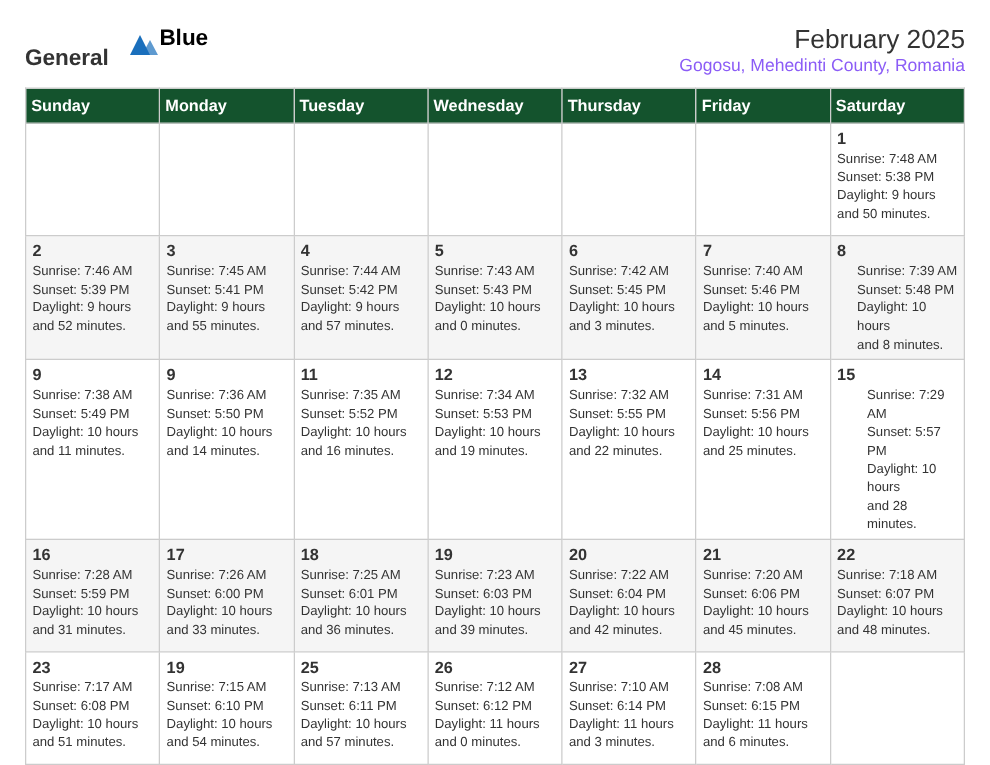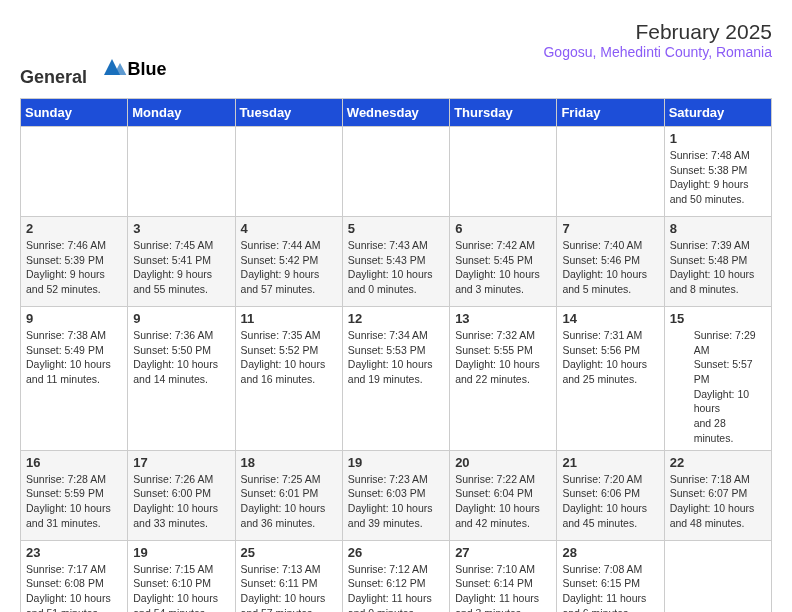--- a/index.html
+++ b/index.html
@@ -11,22 +11,21 @@
       padding: 20px;
     }
     .header-area {
       display: flex;
       justify-content: space-between;
       align-items: flex-start;
       margin-bottom: 10px;
     }
     .logo {
       display: flex;
-      align-items: center;
-      margin-top: 31px;
+      align-items: flex-start;
     }
     .logo-text-general {
       font-size: 18px;
       font-weight: bold;
       color: #333;
     }
     .logo-text-blue {
       font-size: 18px;
       font-weight: bold;
       color: #000000;
@@ -47,21 +46,21 @@
     .calendar-subtitle {
       font-size: 14px;
       color: #8b5cf6;
     }
     table {
       width: 100%;
       border-collapse: collapse;
       table-layout: fixed;
     }
     thead th {
-      background-color: #1d4ed8;
+      background-color: #14532d;
       color: #fff;
       padding: 6px 4px;
       font-size: 13px;
       font-weight: bold;
       text-align: left;
       border: 1px solid #ccc;
     }
     tbody td {
       vertical-align: top;
       border: 1px solid #ccc;
@@ -175,21 +174,21 @@
         </td>
         <td>
           <span class="day-number">7</span>
           <div class="day-info" style="white-space: pre-line;">Sunrise: 7:40 AM
 Sunset: 5:46 PM
 Daylight: 10 hours
 and 5 minutes.</div>
         </td>
         <td>
           <span class="day-number">8</span>
-          <div class="day-info" style="white-space: pre-line;">Sunrise: 7:39 AM
+          <div class="day-info" style="white-space: pre-line; margin-left: 16px;">Sunrise: 7:39 AM
 Sunset: 5:48 PM
 Daylight: 10 hours
 and 8 minutes.</div>
         </td>
       </tr>
       <tr>
         <td>
           <span class="day-number">9</span>
           <div class="day-info" style="white-space: pre-line;">Sunrise: 7:38 AM
 Sunset: 5:49 PM

